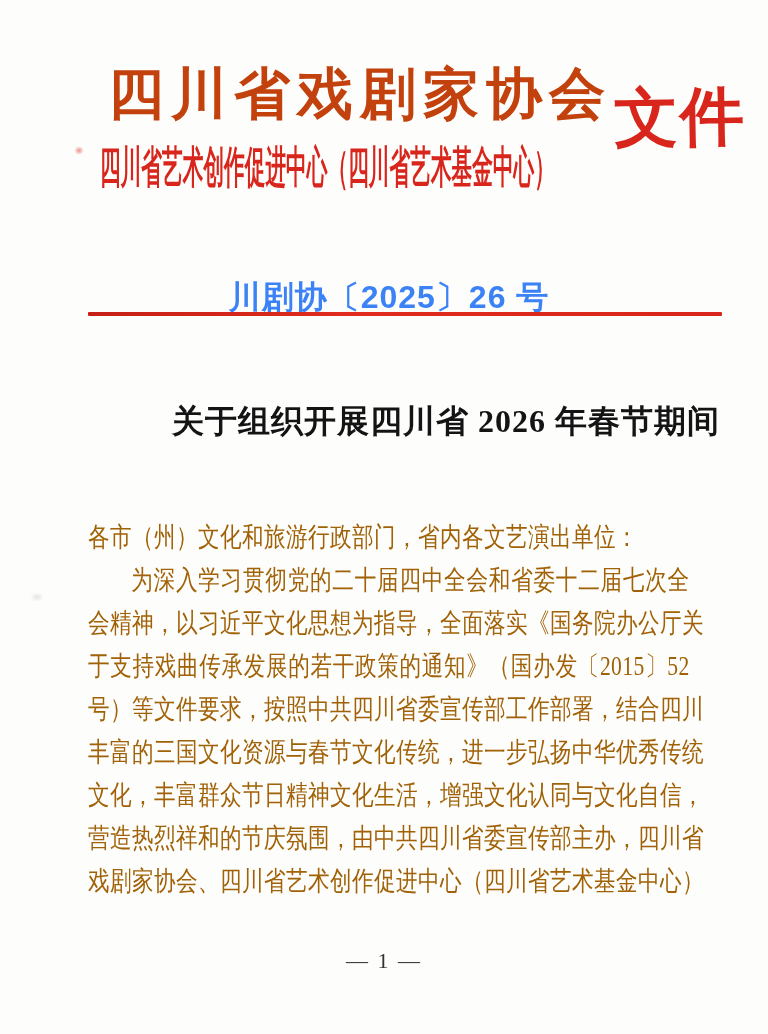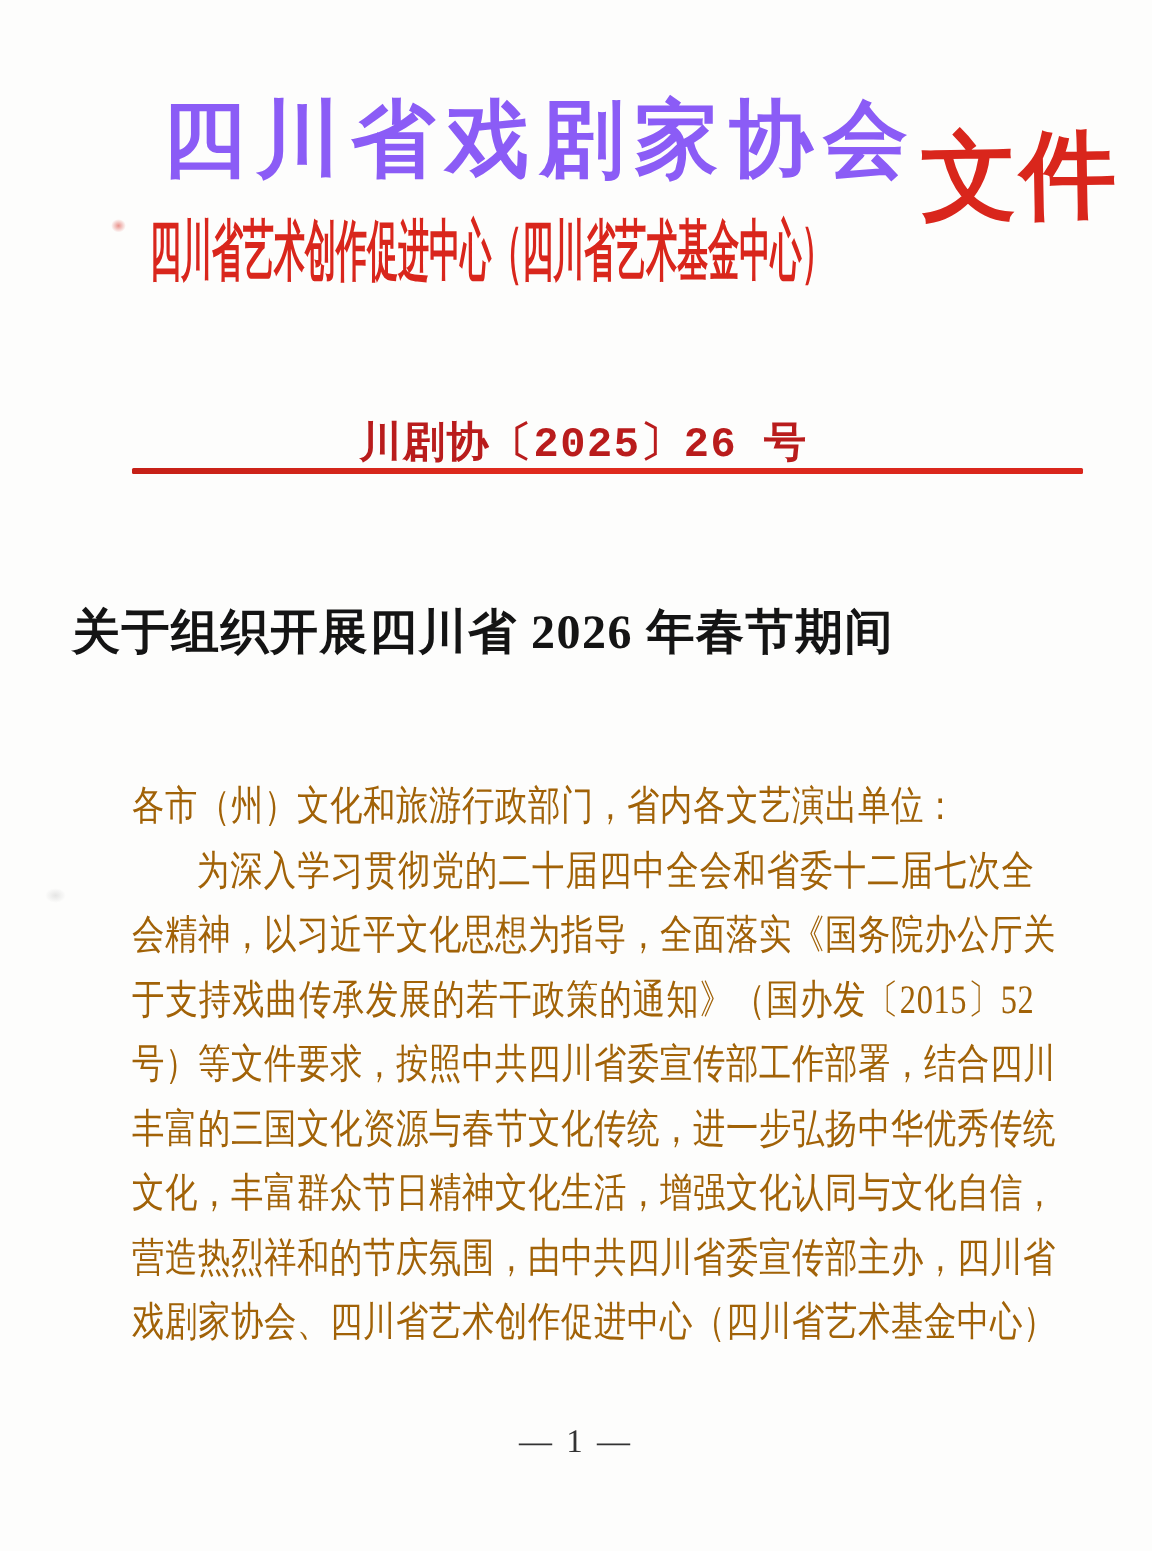--- a/index.html
+++ b/index.html
@@ -13,21 +13,21 @@
     font-family: "Liberation Serif", serif;
   }
 
   
   .letterhead { position: absolute; top: 0; left: 0; width: 100%; height: 210px; }
   .org-name {
     position: absolute;
     left: 108px; top: 66px;
     font-size: 56px;
     font-weight: bold;
-    color: #8b5cf6;
+    color: #c2410c;
     letter-spacing: 7px;
     white-space: nowrap;
     line-height: 1;
   }
   .doc-type {
     position: absolute;
     left: 614px; top: 86px;
     font-size: 64px;
     font-weight: bold;
     color: #d9261c;
@@ -48,40 +48,40 @@
     transform: scaleX(0.47);
     transform-origin: 0 0;
   }
 
   
   .doc-number {
     position: absolute;
     left: 88px; top: 276px;
     width: 602px;
     text-align: center;
-    font-family: Liberation Mono, monospace;
+    font-family: Liberation Sans, sans-serif;
     font-weight: bold;
-    font-size: 28px;
-    color: #b91c1c;
+    font-size: 32px;
+    color: #3b82f6;
     letter-spacing: 1px;
   }
   .red-rule {
     position: absolute;
     left: 88px; top: 312px;
     width: 634px; height: 4px;
     background: linear-gradient(90deg, #c52017, #e02b1e 40%, #d9261c);
     border-radius: 1px;
   }
 
   
   .title-block {
     position: absolute;
     left: 48px; top: 398px;
     width: 672px;
-    text-align: left;
+    text-align: right;
     font-weight: bold;
     color: #141414;
     font-size: 32px;
     line-height: 46px;
     letter-spacing: 1px;
   }
 
   
   .body-block {
     position: absolute;

